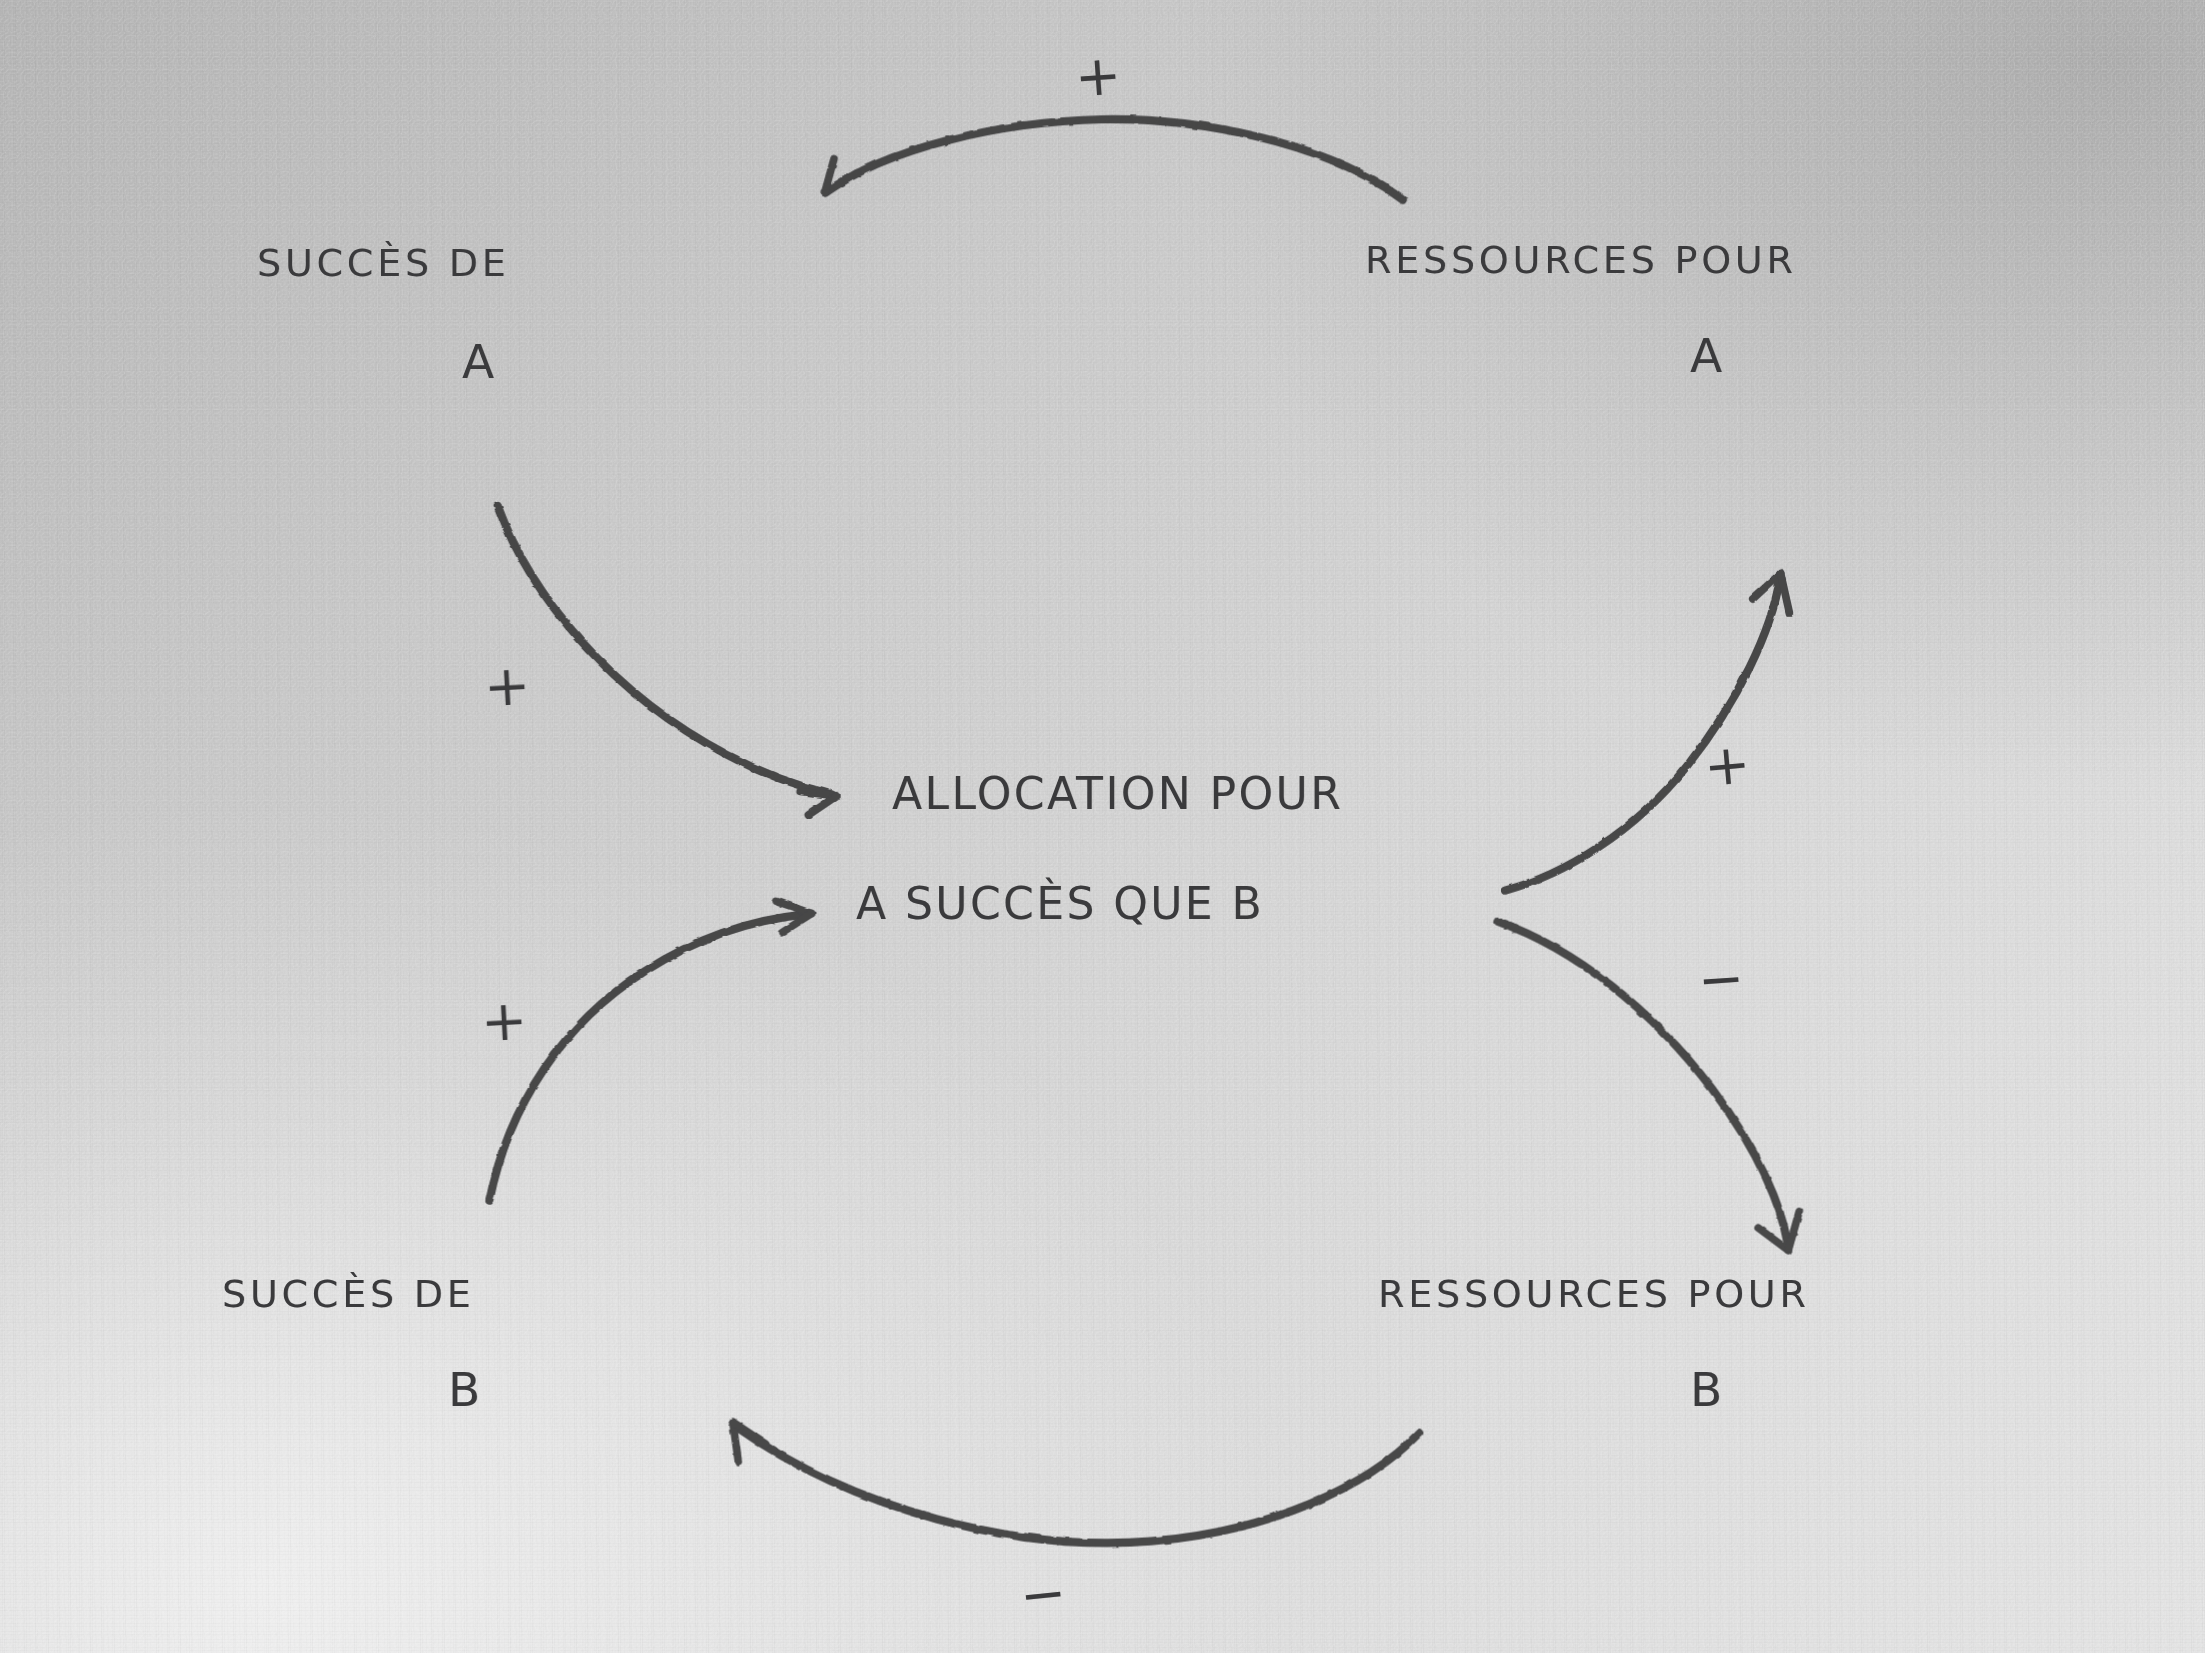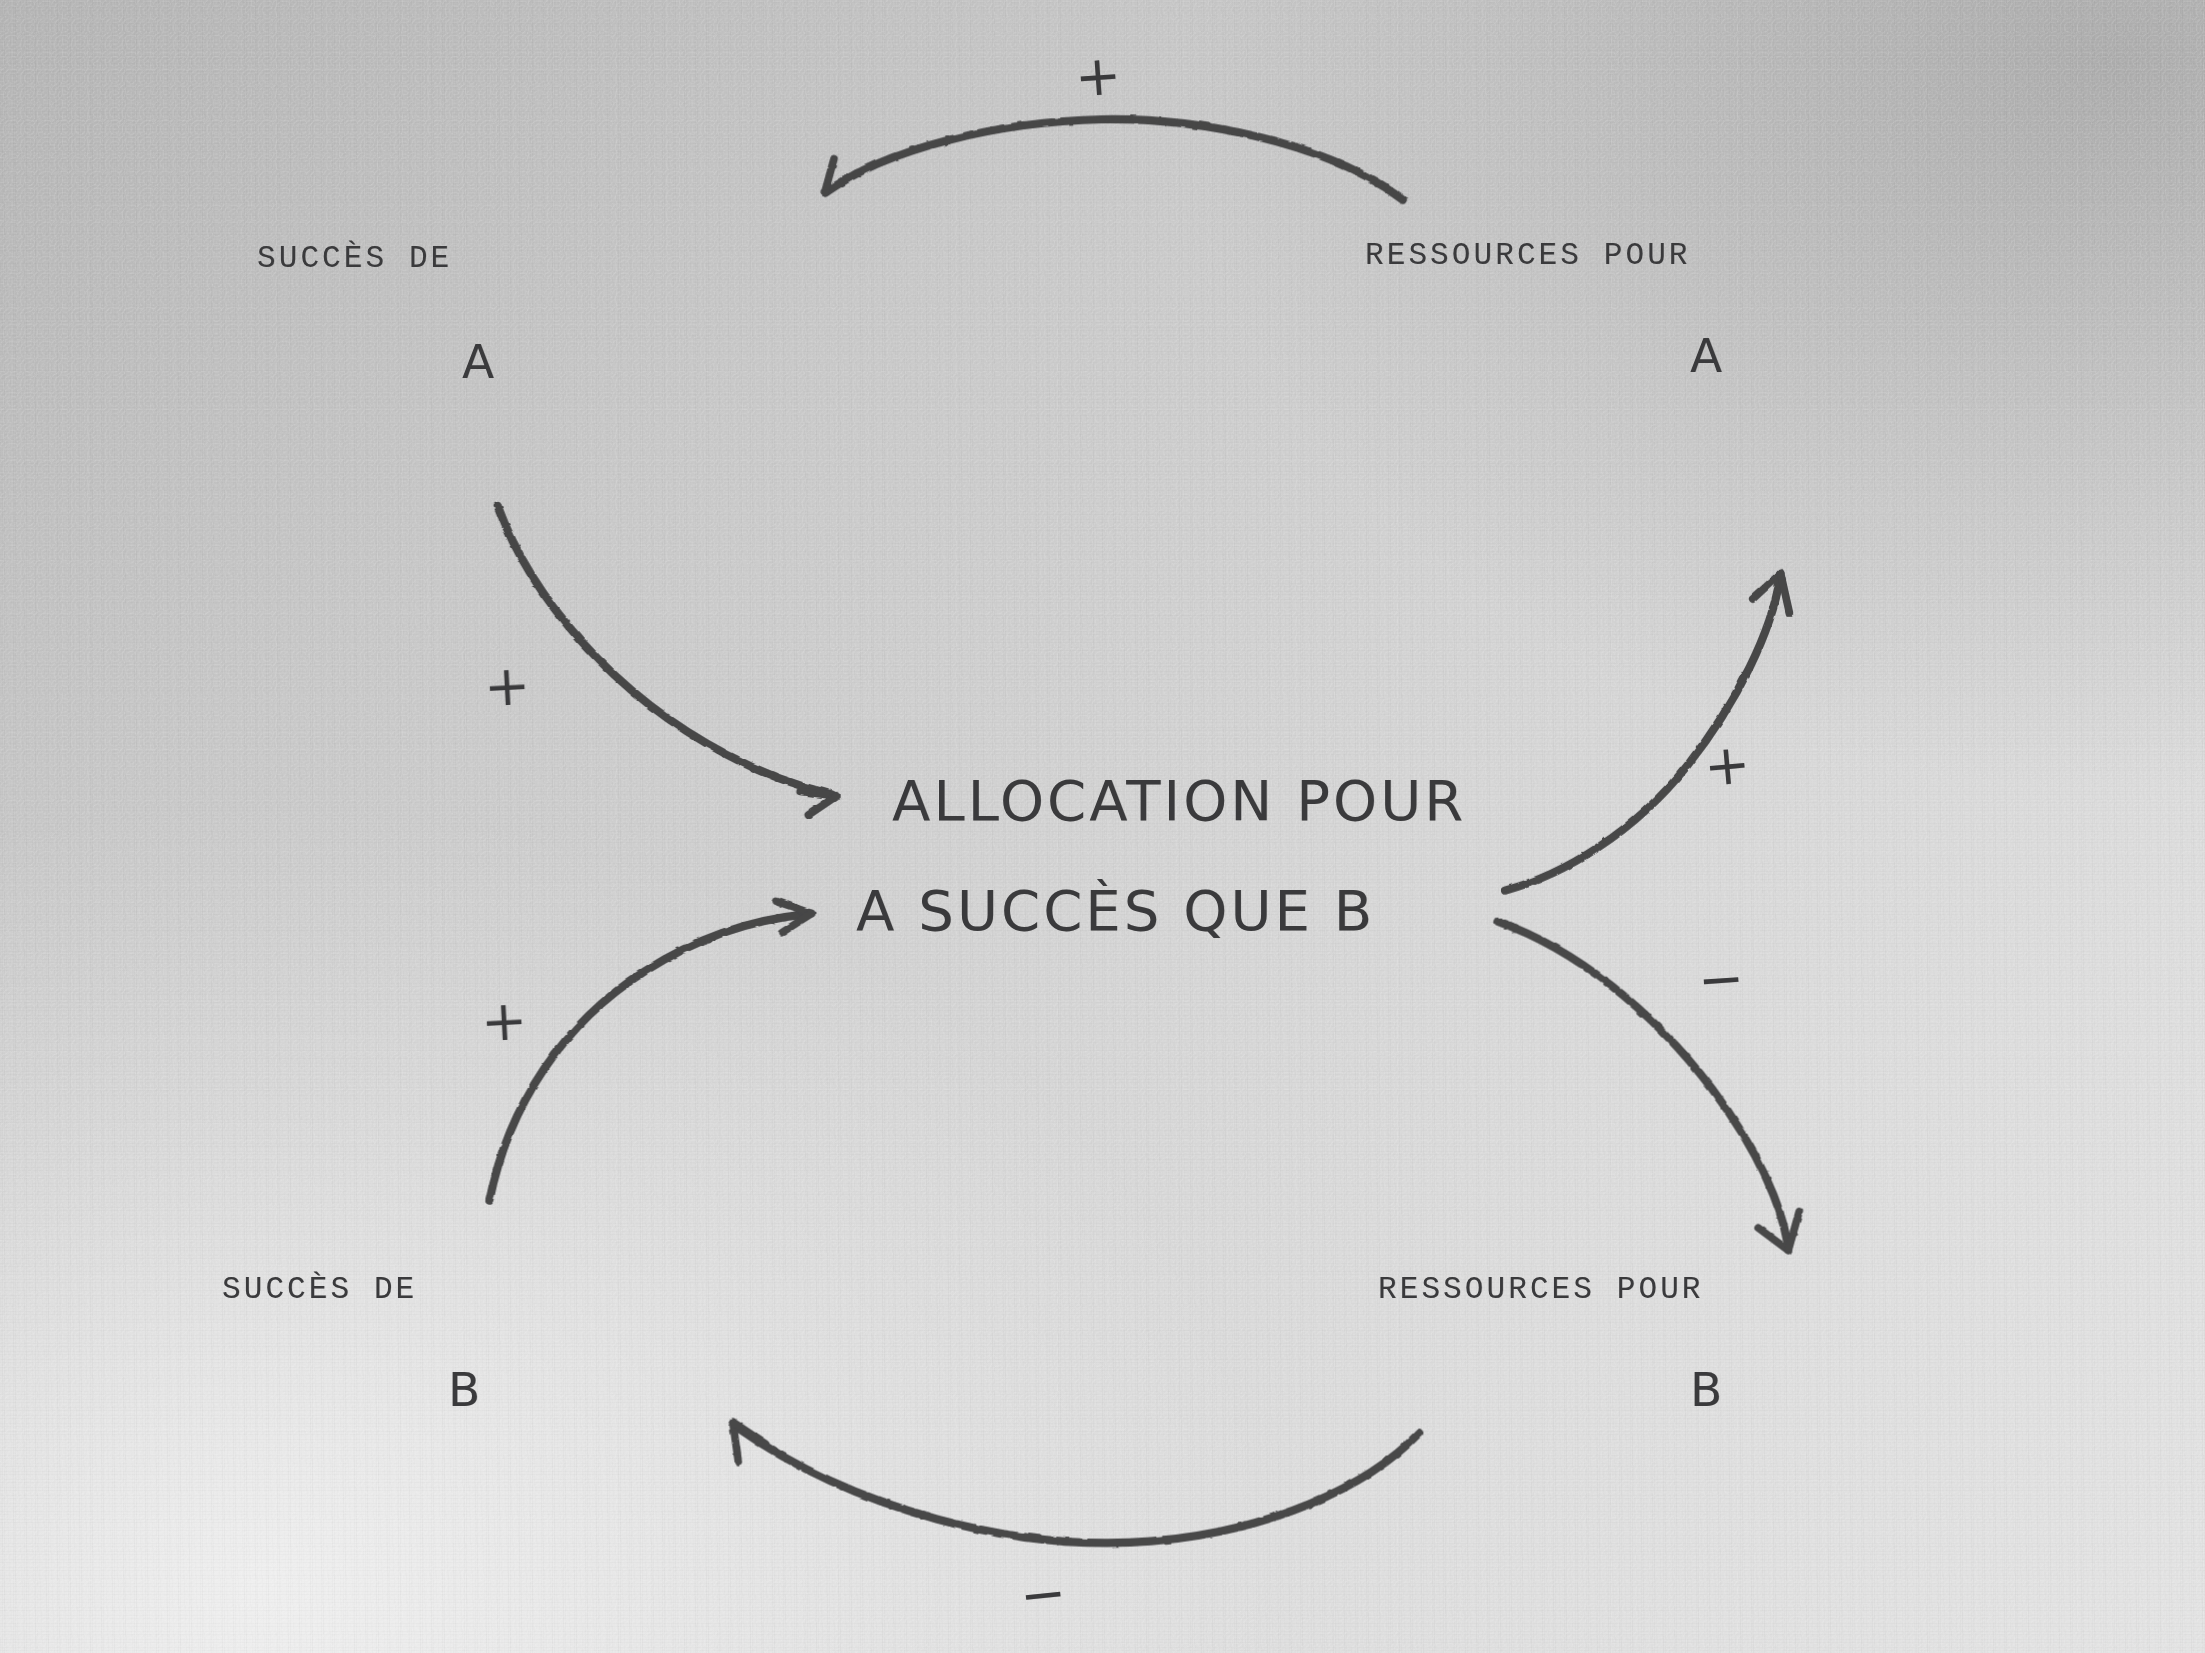--- a/index.html
+++ b/index.html
@@ -72,23 +72,23 @@
     position: absolute;
     color: #3a3a3c;
     font-family: "DejaVu Sans", sans-serif;
     font-weight: 400;
     letter-spacing: 0.10em;
     white-space: nowrap;
     text-shadow:
       0.4px 0.3px 0.3px rgba(120,120,120,0.45),
       -0.3px -0.2px 0.3px rgba(255,255,255,0.25);
   }
-  .hw-line1 { font-size: 31px; font-family: Liberation Mono, monospace; }
+  .hw-line1 { font-size: 38px; }
   .hw-line2 { font-size: 47px; }
-  .hw-center { font-size: 56px; letter-spacing: 0.055em; text-align: center; }
+  .hw-center { font-size: 44px; letter-spacing: 0.055em; text-align: center; }
 
   .sign {
     position: absolute;
     color: #3a3a3c;
     font-family: "DejaVu Sans", sans-serif;
     font-size: 55px;
     line-height: 1;
     text-shadow: 0.4px 0.3px 0.3px rgba(120,120,120,0.40);
   }
 </style>

